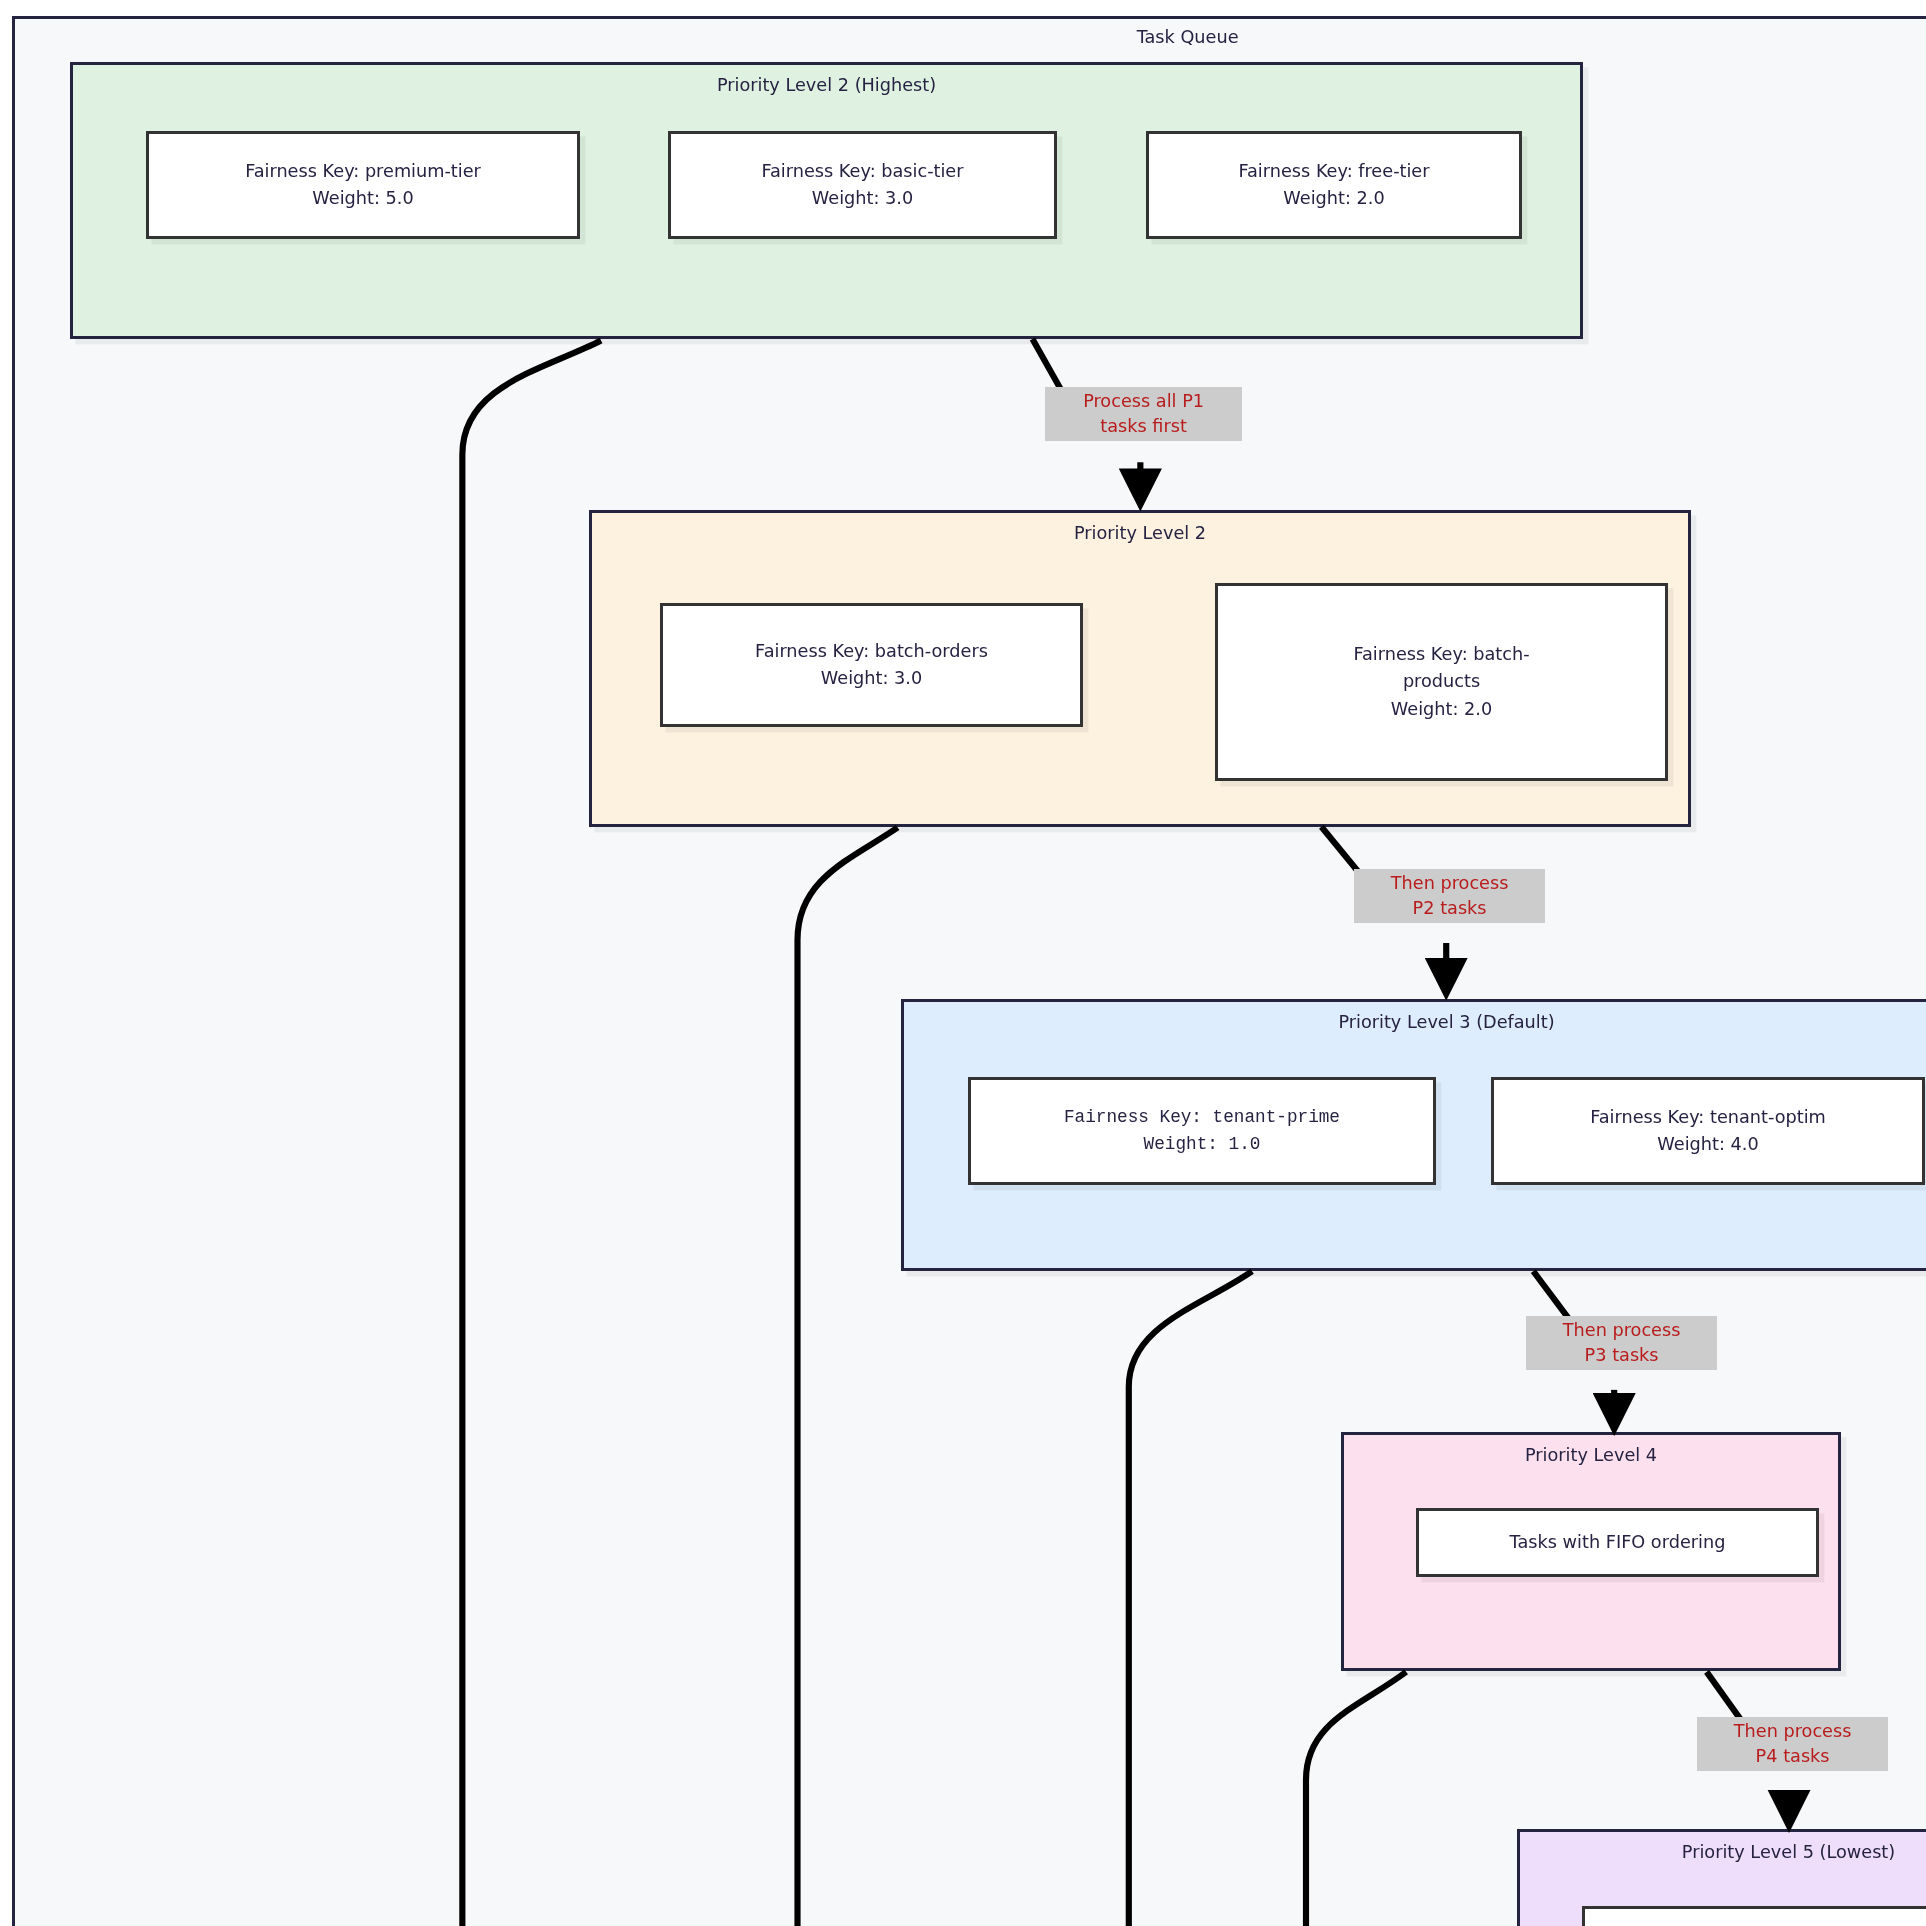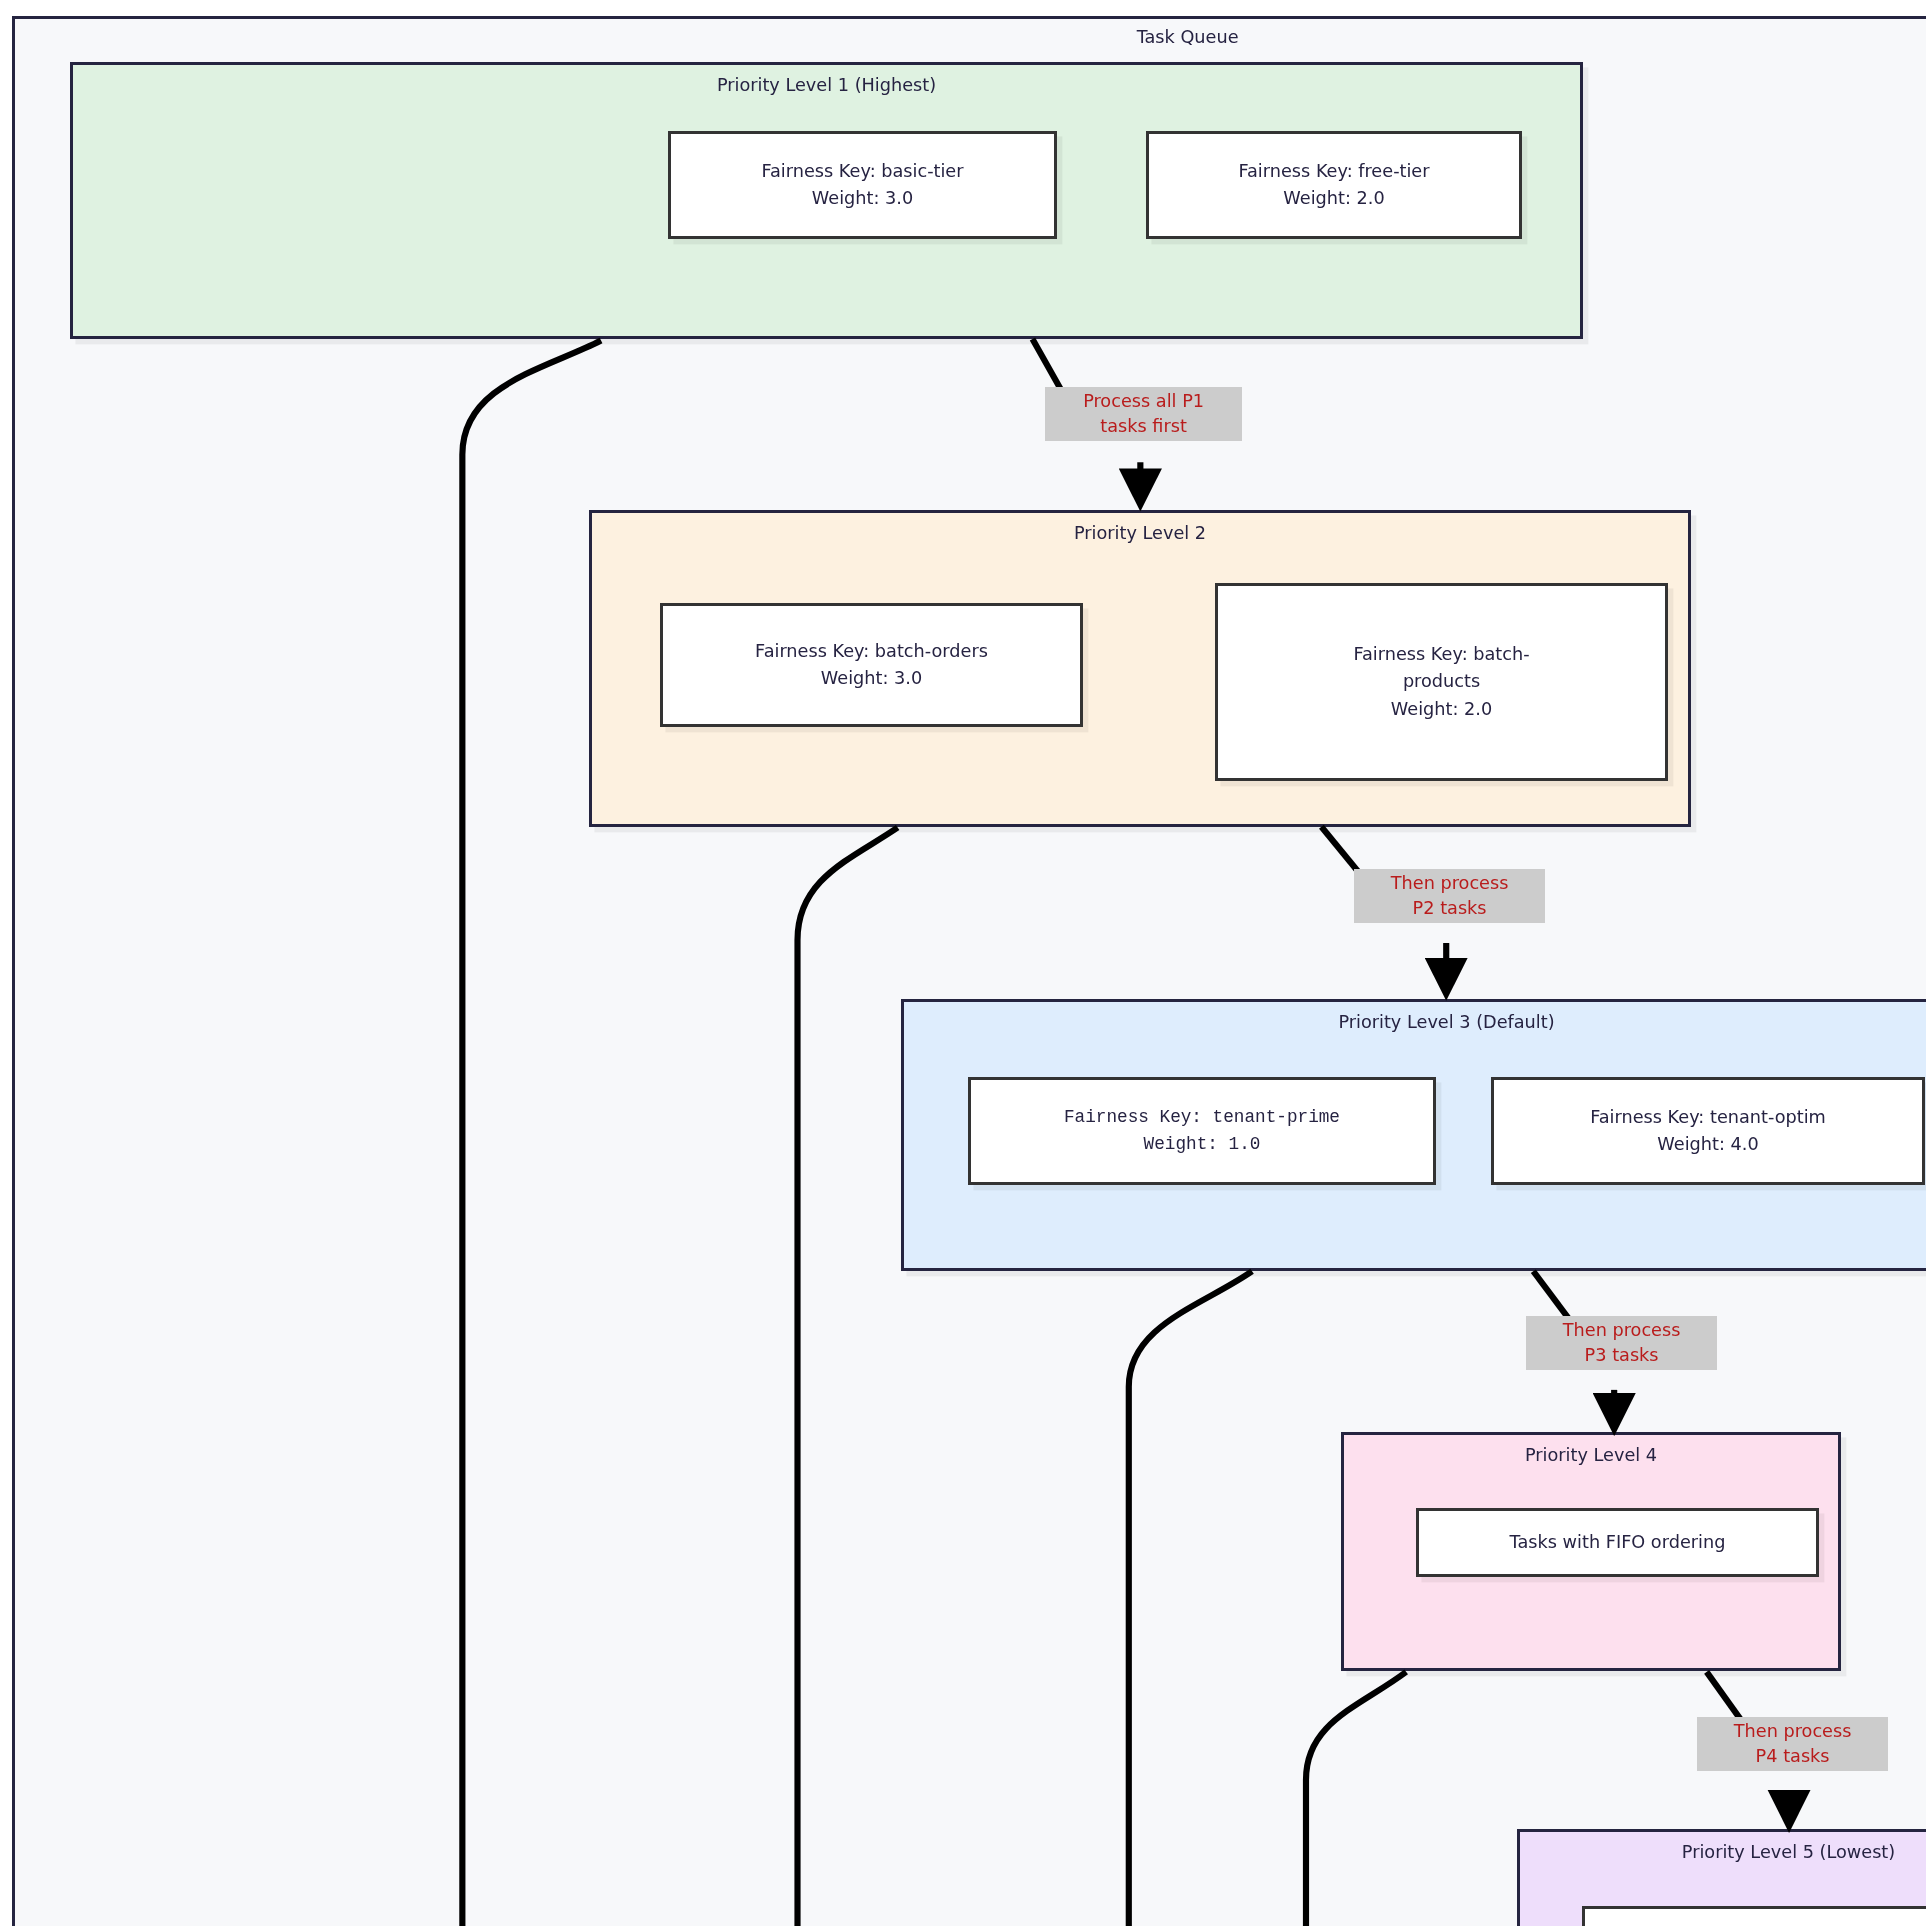--- a/index.html
+++ b/index.html
@@ -80,23 +80,27 @@
 </head>
 <body>
 
 <div id="canvas">
 
   <div class="box cluster outer" style="left:11.6px; top:16px; width:2352px; height:2103px;">
     <div class="cluster-title" style="top:8.5px;">Task Queue</div>
   </div>
 
   <div class="box cluster" style="left:70px; top:62px; width:1513px; height:277px; background:#dff2e1;">
-    <div class="cluster-title" style="top:10.8px;">Priority Level 1 (Highest)</div>
-  </div>
-
+    <div class="cluster-title" style="top:10.8px;">Priority Level 2 (Highest)</div>
+  </div>
+
+  <div class="box leaf" style="left:146px; top:131px; width:434px; height:108px;">
+    <span>Fairness Key: premium-tier</span>
+    <span>Weight: 5.0</span>
+  </div>
 
   <div class="box leaf" style="left:668px; top:131px; width:389px; height:108px;">
     <span>Fairness Key: basic-tier</span>
     <span>Weight: 3.0</span>
   </div>
 
   <div class="box leaf" style="left:1146px; top:131px; width:376px; height:108px;">
     <span>Fairness Key: free-tier</span>
     <span>Weight: 2.0</span>
   </div>

